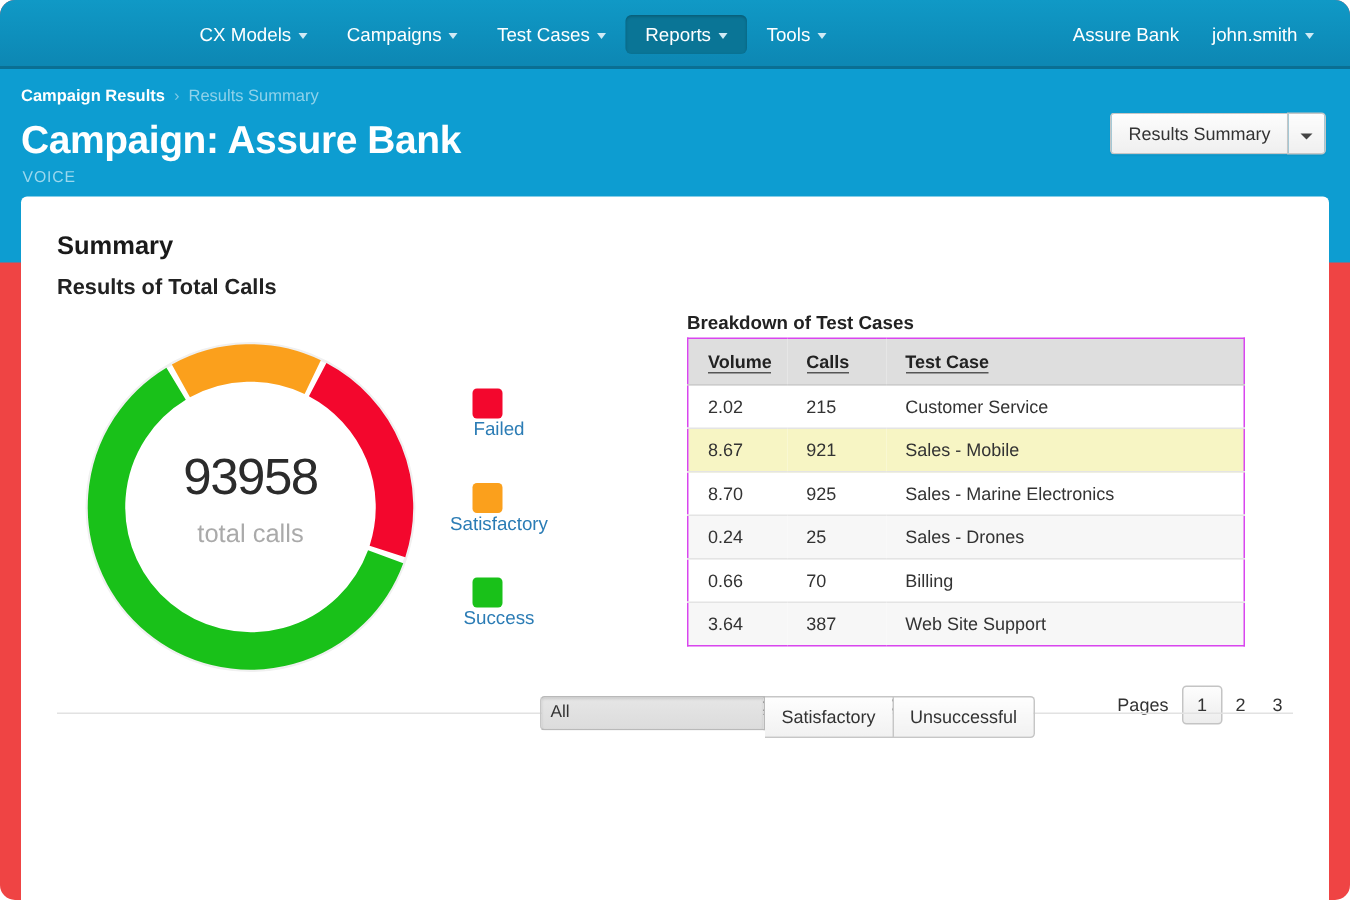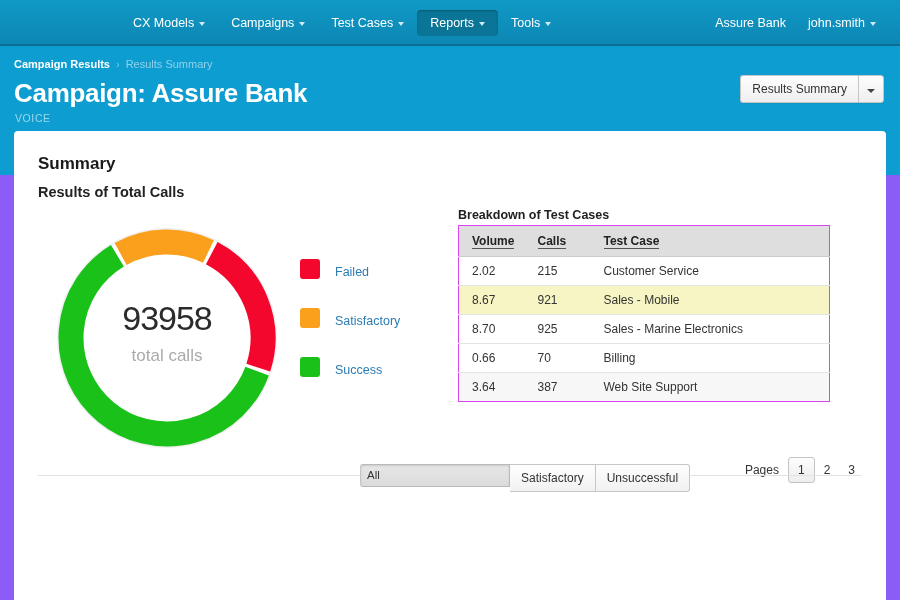--- a/index.html
+++ b/index.html
@@ -3,21 +3,21 @@
 <meta charset="utf-8">
 <style>
   * { box-sizing: border-box; margin: 0; padding: 0; }
   html, body {
     width: 900px; height: 600px;
     overflow: hidden;
     font-family: "Liberation Sans", sans-serif;
     background: #ffffff;
     -webkit-font-smoothing: antialiased;
   }
-  #app { position: relative; width: 900px; height: 600px; overflow: hidden; background:#8b5cf6; }
+  #app { position: relative; width: 900px; height: 600px; overflow: hidden; background:#ef4444;border-radius:10px; }
 
   
   .topnav {
     position: absolute; left:0; top:0; width:900px; height:46px;
     background: linear-gradient(to bottom, #1099c6 0%, #0e8fbc 55%, #0d87b3 100%);
     border-bottom: 2px solid #0a6f93;
     display:flex; align-items:center;
   }
   .nav-center { position:absolute; left:120px; top:0; height:46px; display:flex; align-items:center; gap:0px; }
   .nav-item {
@@ -69,21 +69,21 @@
     position:absolute; left:0; right:0; top:86px; text-align:center;
     font-size:34px; color:#2b2b2b; font-weight:normal; letter-spacing:-1px;
   }
   .donut-center-lbl {
     position:absolute; left:0; right:0; top:133px; text-align:center;
     font-size:17px; color:#aaaaaa;
   }
 
   
   .legend { position:absolute; left:286px; top:128px; }
-  .legend-row { display:flex; align-items:flex-end; margin-bottom:29px; }
+  .legend-row { display:flex; align-items:center; margin-bottom:29px;flex-direction:column; }
   .legend-sw { width:20px; height:20px; border-radius:3px; margin-right:15px; }
   .legend-lbl { font-size:12.5px; color:#2b7cb5; cursor:pointer; }
 
   
   .bd-title { position:absolute; left:444px; top:77px; font-size:12.5px; color:#222; font-weight:bold;}
   .bd-table { position:absolute; left:444px; top:94px; width:372px; border-collapse:collapse;
               border:1px solid #d946ef; background:#fff; }
   .bd-table th {
     background:#dedede; text-align:left; font-size:12px; color:#222; font-weight:bold;
     padding:8px 0 8px 13px; border-bottom:1px solid #ccc;
@@ -229,20 +229,25 @@
             <tr class="hl">
               <td>8.67</td>
               <td>921</td>
               <td>Sales - Mobile</td>
             </tr>
             <tr>
               <td>8.70</td>
               <td>925</td>
               <td>Sales - Marine Electronics</td>
             </tr>
+            <tr class="alt">
+              <td>0.24</td>
+              <td>25</td>
+              <td>Sales - Drones</td>
+            </tr>
             <tr>
               <td>0.66</td>
               <td>70</td>
               <td>Billing</td>
             </tr>
             <tr class="alt">
               <td>3.64</td>
               <td>387</td>
               <td>Web Site Support</td>
             </tr>

